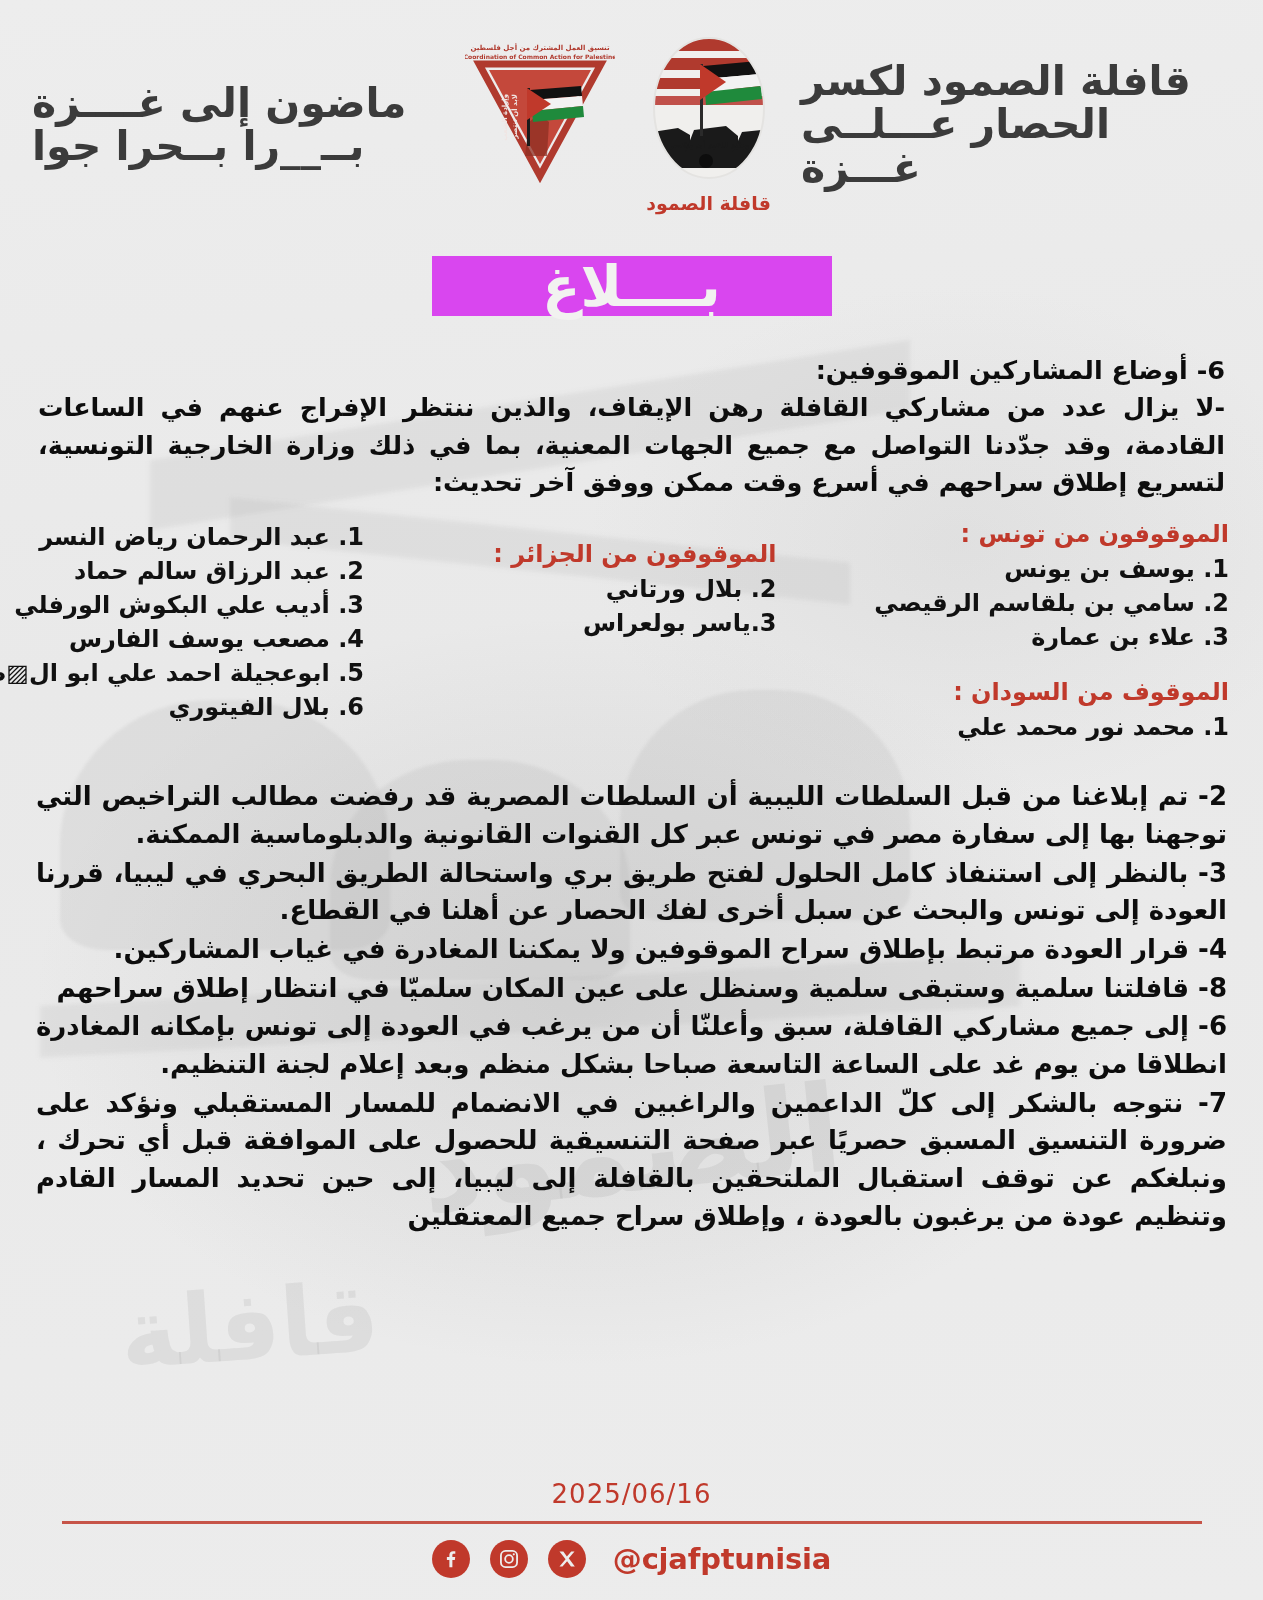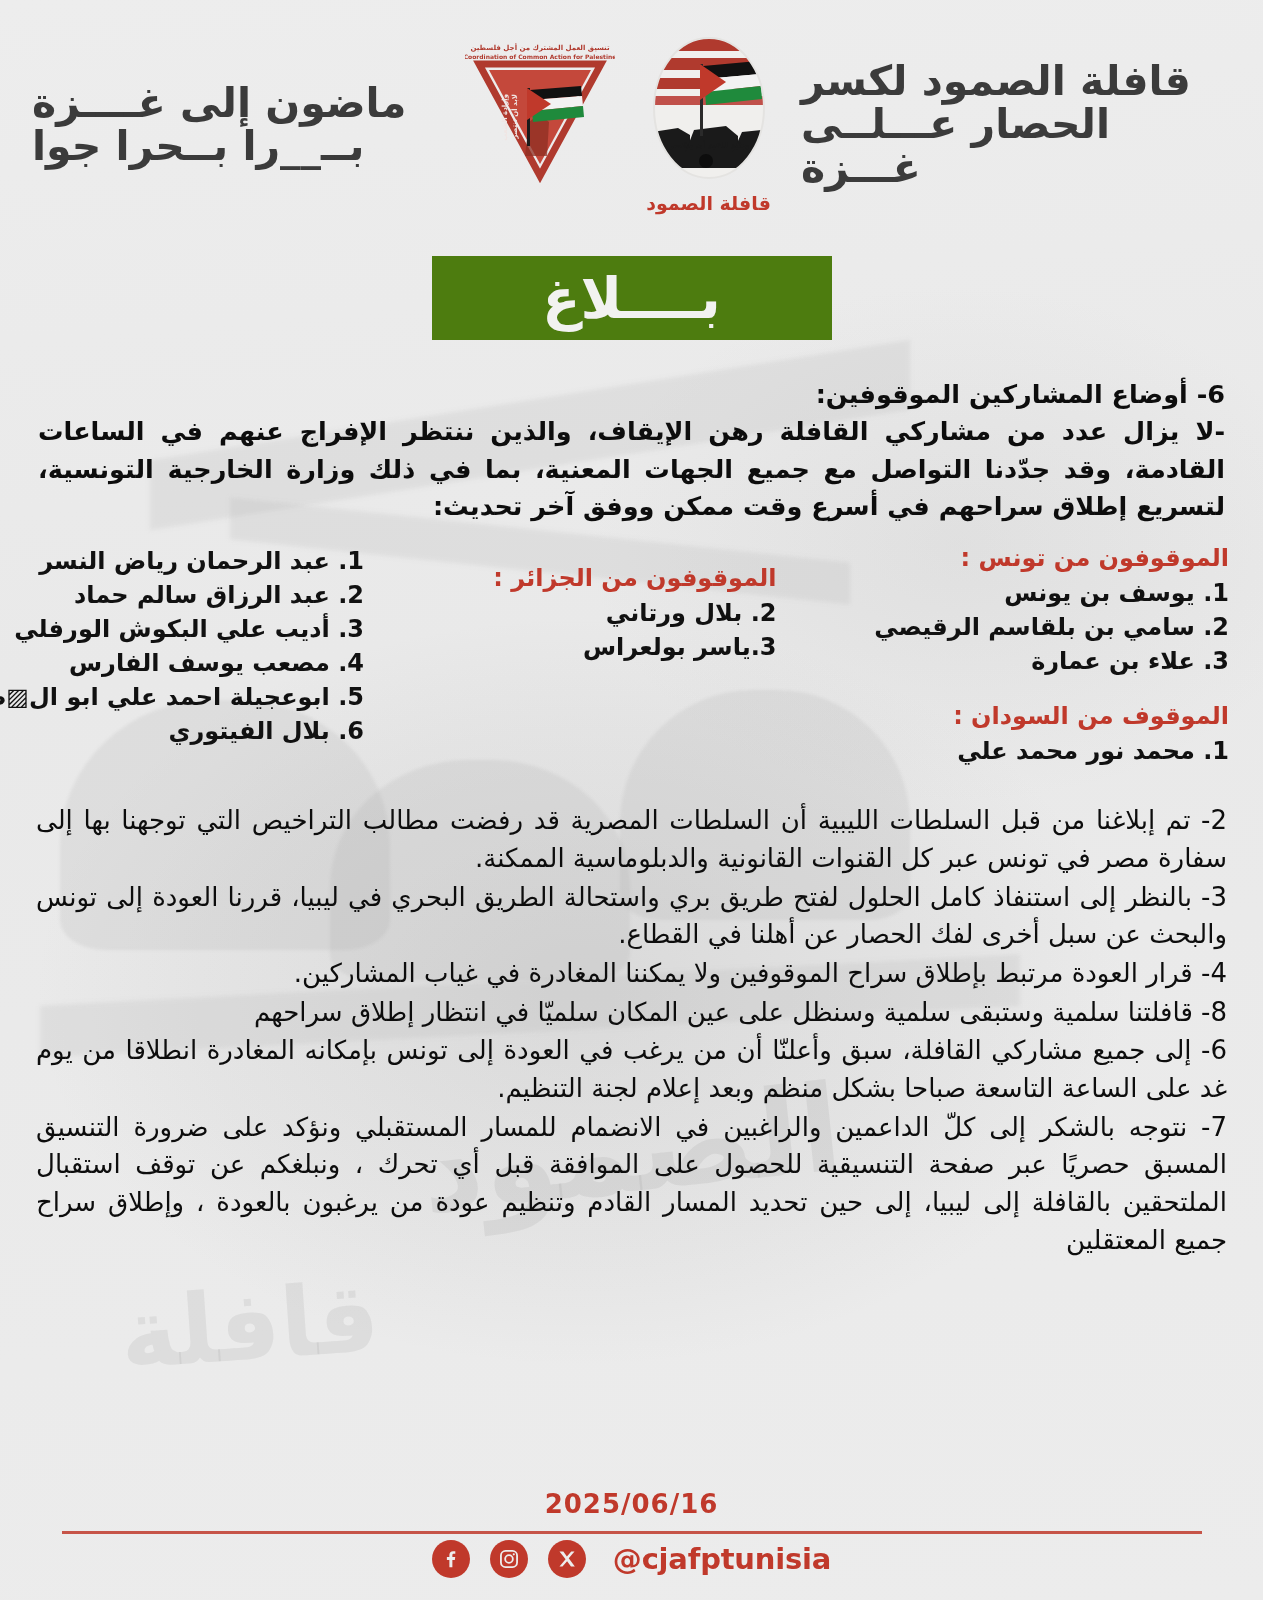--- a/index.html
+++ b/index.html
@@ -131,24 +131,24 @@
     letter-spacing: -0.3px;
   }
 
   
   .banner-wrap {
     display: flex;
     justify-content: center;
     margin-top: 6px;
   }
   .banner {
-    background: #4d7c0f;
+    background: #d946ef;
     color: #f2f2f0;
     width: 400px;
-    height: 84px;
+    height: 60px;
     display: flex;
     align-items: center;
     justify-content: center;
     font-size: 56px;
     font-weight: bold;
     letter-spacing: 2px;
   }
 
   
   .content {
@@ -198,51 +198,51 @@
   }
   ol.names li { white-space: nowrap; }
 
   
   .statements {
     margin-top: 34px;
     direction: rtl;
     text-align: justify;
     text-align-last: right;
     font-size: 26px;
-    font-weight: normal;
+    font-weight: bold;
     line-height: 1.45;
     color: #0d0d0d;
     padding: 0 10px;
   }
   .statements p { margin: 0 0 1px 0; }
 
   
   .footer {
     position: absolute;
     left: 0;
     right: 0;
     bottom: 22px;
     text-align: center;
   }
   .date {
     color: #c0392b;
-    font-weight: bold;
+    font-weight: normal;
     font-size: 26px;
     letter-spacing: 1px;
     direction: ltr;
   }
   .rule {
     margin: 12px auto 0 auto;
     width: 1140px;
     height: 3px;
     background: #c0392b;
     opacity: 0.85;
   }
   .social {
-    margin-top: 6px;
+    margin-top: 16px;
     display: flex;
     align-items: center;
     justify-content: center;
     gap: 20px;
     direction: ltr;
   }
   .sicon {
     width: 38px;
     height: 38px;
     border-radius: 50%;

